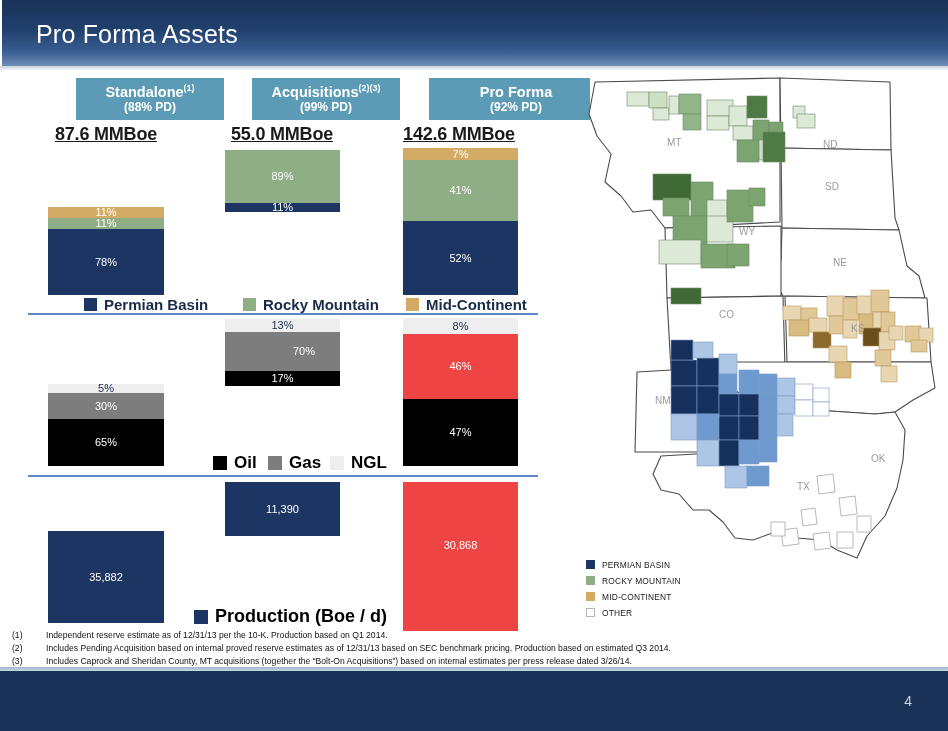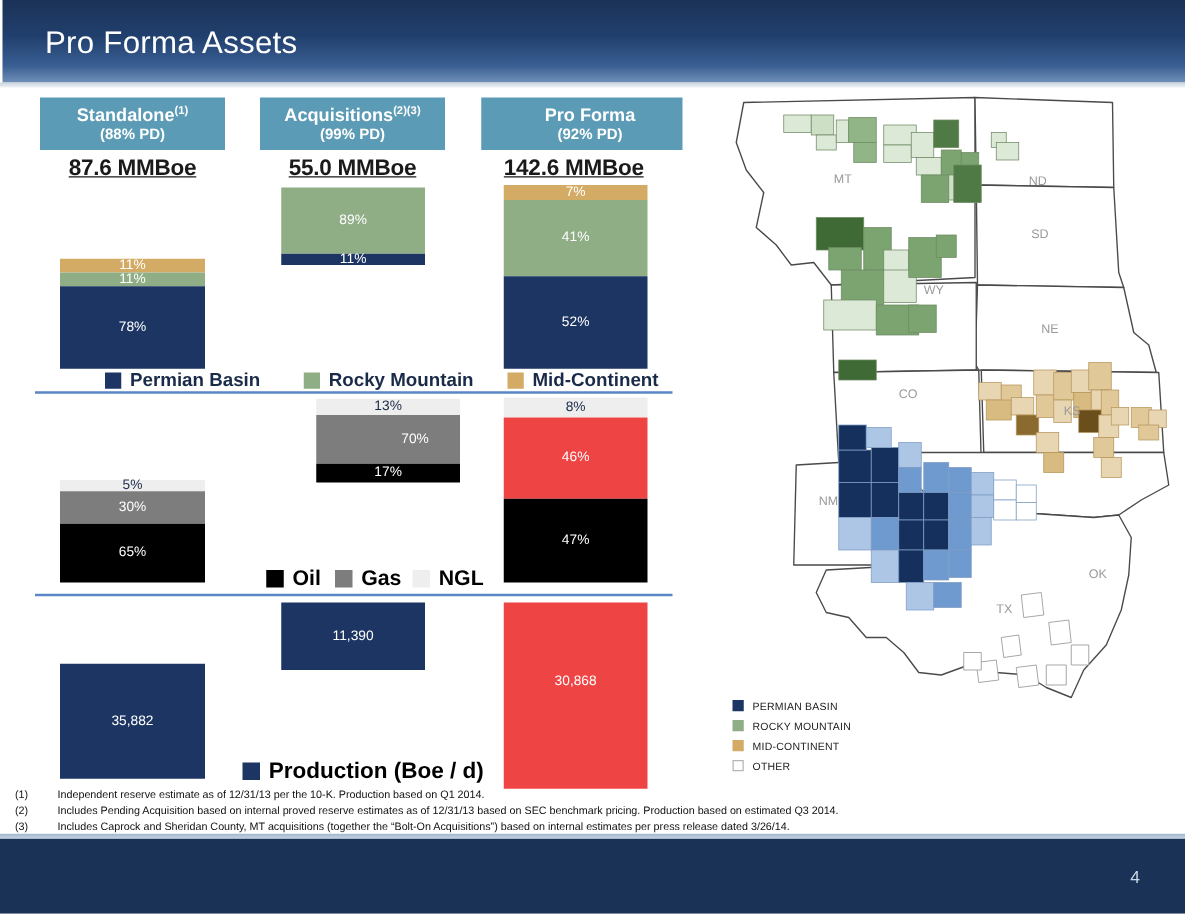--- a/index.html
+++ b/index.html
@@ -40,21 +40,21 @@
     position:absolute;right:36px;top:693px;color:#c6d6e4;font-size:14px;
   }
   .logo{position:absolute;left:48px;top:681px;width:158px;height:42px;}
 
   
   .cat-tab{
     position:absolute;top:78px;height:42px;
     background:#5b9bb5;
     color:#ffffff;text-align:center;
     display:flex;flex-direction:column;align-items:center;justify-content:center;
-    font-weight:bold;line-height:1.15;
+    font-weight:bold;line-height:1.15;margin-left:44px;
   }
   .cat-tab .l1{font-size:14.5px;}
   .cat-tab .l1 sup{font-size:9px;vertical-align:super;}
   .cat-tab .l2{font-size:12px;}
 
   
   .val-hdr{
     position:absolute;top:124px;height:22px;
     text-align:center;font-size:18px;font-weight:bold;color:#1a1a1a;
     text-decoration:underline;letter-spacing:-.2px;
@@ -174,21 +174,21 @@
         <span>5%</span>
       </div>
     <div class="seg lbl-white" style="height:32%;background:#7d7d7d;">
         <span>30%</span>
       </div>
     <div class="seg lbl-white" style="height:57%;background:#000000;">
         <span>65%</span>
       </div>
   </div>
 
-  <div class="bar" style="left:225px;top:319px;width:115px;height:67px;margin-left:28px;">
+  <div class="bar" style="left:225px;top:319px;width:115px;height:67px;">
     <div class="seg lbl-dark" style="height:19%;background:#eeeeee;">
         <span>13%</span>
       </div>
     <div class="seg lbl-white" style="height:58%;background:#7d7d7d;padding-left:43px;">
         <span>70%</span>
       </div>
     <div class="seg lbl-white" style="height:23%;background:#000000;">
         <span>17%</span>
       </div>
   </div>

